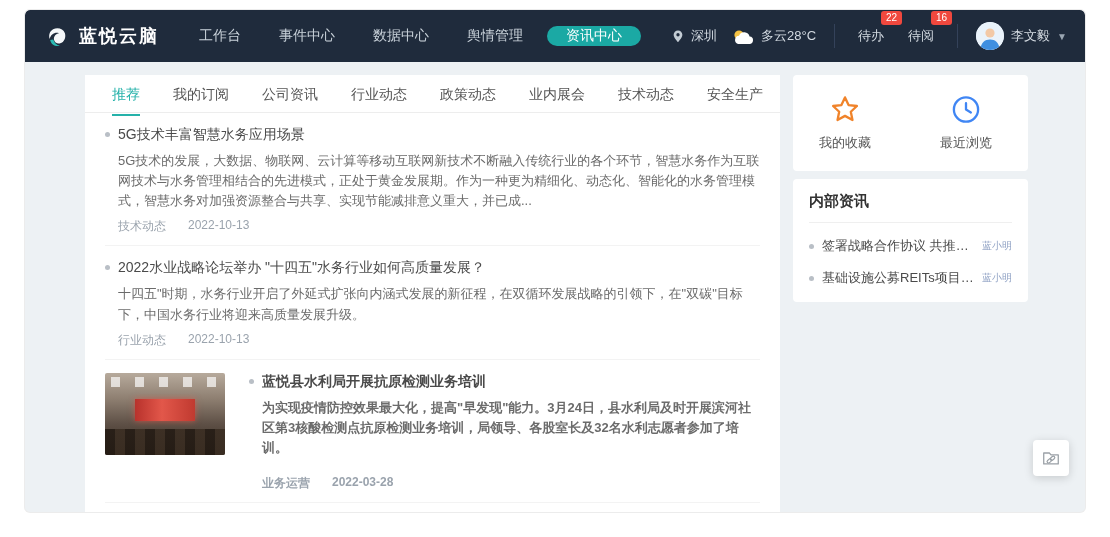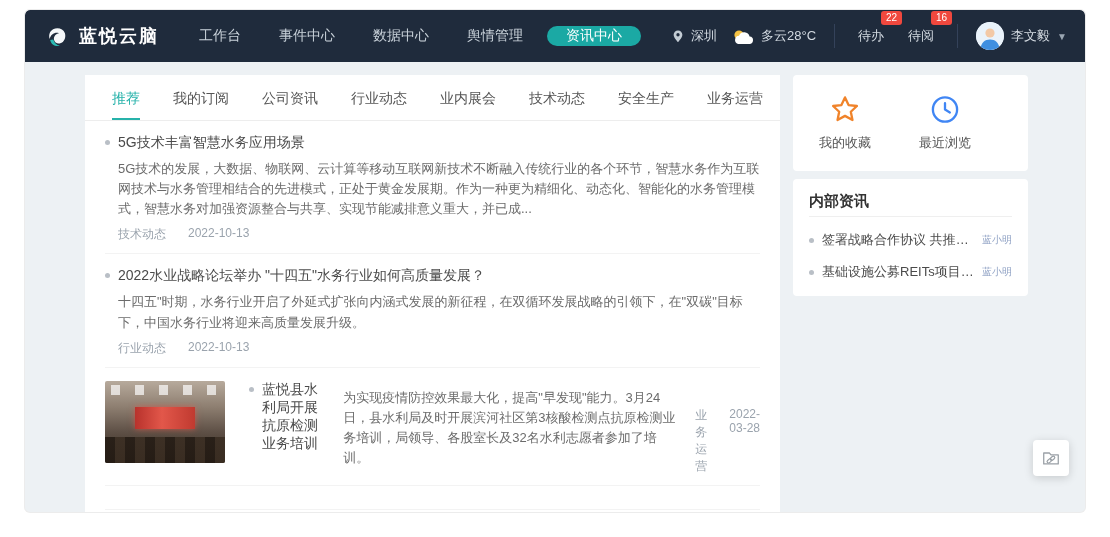--- a/index.html
+++ b/index.html
@@ -23,54 +23,54 @@
   .v-div { width:1px; height:24px; background:#34425a; margin:0 4px; }
   .nav-stat { position:relative; padding:0 5px; cursor:pointer; }
   .badge { position:absolute; top:-16px; right:-13px; background:#f0483e; color:#fff; font-size:10px;
            line-height:14px; min-width:21px; text-align:center; border-radius:3px; padding:0 3px; }
   .user-wrap { display:flex; align-items:center; gap:7px; cursor:pointer; }
   .avatar { width:28px; height:28px; border-radius:50%; overflow:hidden; background:#eaf3fb; flex:0 0 auto; }
   .caret { font-size:10px; color:#9aa6b2; }
 
   
   .main-card { position:absolute; left:60px; top:65px; width:695px; bottom:-10px; background:#fff; }
-  .tabs { display:flex; align-items:center; gap:33px; padding:0 27px; height:46px; border-bottom:1px solid #ededed; }
+  .tabs { display:flex; align-items:center; gap:33px; padding:0 27px; height:38px; border-bottom:1px solid #ededed; }
   .tab { font-size:14px; color:#555; cursor:pointer; position:relative; line-height:44px; white-space:nowrap; }
   .tab.active { color:#26b2aa; }
   .tab.active::after { content:""; position:absolute; left:0; right:0; bottom:0; height:2px; background:#26b2aa; }
 
   .news-list { padding:0 20px; }
   .news-item { padding:13px 0 10px; border-bottom:1px solid #f3f3f3; }
   .title-row { display:flex; align-items:baseline; gap:8px; }
   .dot { width:5px; height:5px; border-radius:50%; background:#b9bfc6; flex:0 0 auto; position:relative; top:-2px; }
   .news-title { font-size:14px; color:#4a4a4a; cursor:pointer; }
   .news-desc { font-size:13px; color:#6b6b6b; line-height:1.55; margin:7px 0 7px 13px; }
   .news-meta { display:flex; gap:22px; font-size:12px; color:#9aa3ad; margin-left:13px; }
 
   .news-item.with-thumb { display:flex; gap:24px; }
   .thumb { width:120px; height:82px; border-radius:2px; overflow:hidden; position:relative; flex:0 0 auto; cursor:pointer; }
-  .thumb-body { flex:1; display:flex; flex-direction:row; }
+  .thumb-body { flex:1; display:flex; flex-direction:column;font-weight:bold; }
   .thumb-body .news-meta { margin-top:auto; padding-top:10px; }
 
   .thumb-meeting { background:linear-gradient(180deg,#b7aa9c 0%,#8d7e70 32%,#5e5046 62%,#33291f 100%); }
   .thumb-meeting .ceiling { position:absolute; top:4px; left:6px; right:6px; height:10px;
       background:repeating-linear-gradient(90deg,rgba(255,255,255,.85) 0 9px,transparent 9px 24px); opacity:.8; }
   .thumb-meeting .screen { position:absolute; left:30px; top:26px; width:60px; height:22px;
       background:linear-gradient(90deg,#b8322c,#e2574a 45%,#c03a30); box-shadow:0 0 6px rgba(226,87,74,.7); }
   .thumb-meeting .crowd { position:absolute; bottom:0; left:0; right:0; height:26px;
       background:repeating-linear-gradient(90deg,#241b14 0 10px,#3a2d22 10px 20px); opacity:.9; }
 
   
   .side-card { position:absolute; left:768px; width:235px; background:#fff; border-radius:4px; }
-  .quick-card { top:65px; height:96px; display:flex; align-items:center; padding:0 26px; gap:48px; }
+  .quick-card { top:65px; height:96px; display:flex; align-items:center; padding:0 26px; gap:69px; }
   .quick-item { display:flex; flex-direction:column; align-items:center; gap:9px; cursor:pointer; }
   .quick-label { font-size:13px; color:#555; white-space:nowrap; }
 
   .internal-card { top:169px; padding:13px 16px 15px; }
-  .internal-title { font-size:15px; color:#333; font-weight:bold; padding-bottom:5px; border-bottom:1px solid #efefef; }
+  .internal-title { font-size:15px; color:#333; font-weight:bold; padding-bottom:11px; border-bottom:1px solid #efefef; }
   .internal-item { display:flex; align-items:center; gap:8px; margin-top:14px; cursor:pointer; }
   .internal-item .dot { top:0; }
   .internal-text { flex:1; font-size:13px; color:#4a4a4a; white-space:nowrap; overflow:hidden; text-overflow:ellipsis; }
   .internal-author { font-size:10px; color:#8fa1c4; white-space:nowrap; }
 
   
   .fab { position:absolute; left:1008px; top:430px; width:36px; height:36px; background:#fff; border-radius:4px;
          box-shadow:0 2px 10px rgba(0,0,0,.16); display:flex; align-items:center; justify-content:center; cursor:pointer; }
 </style>
 </head>
@@ -130,20 +130,21 @@
       </div>
     </div>
   </div>
 
   <div class="main-card">
     <div class="tabs">
       <span class="tab active">推荐</span>
       <span class="tab">我的订阅</span>
       <span class="tab">公司资讯</span>
       <span class="tab">行业动态</span>
+      <span class="tab">政策动态</span>
       <span class="tab">业内展会</span>
       <span class="tab">技术动态</span>
       <span class="tab">安全生产</span>
       <span class="tab">业务运营</span>
       <span class="tab">工程建设</span>
     </div>
 
     <div class="news-list">
 
       <div class="news-item">

